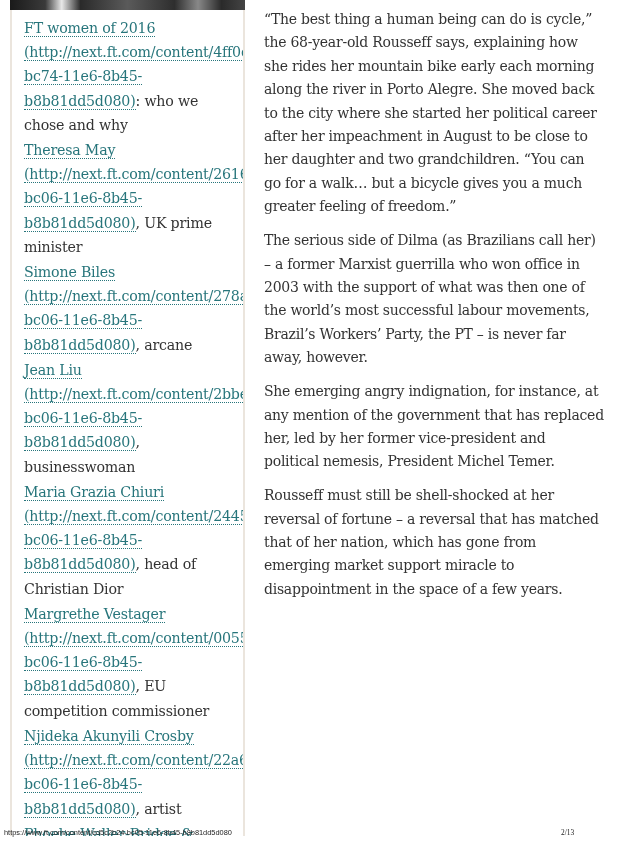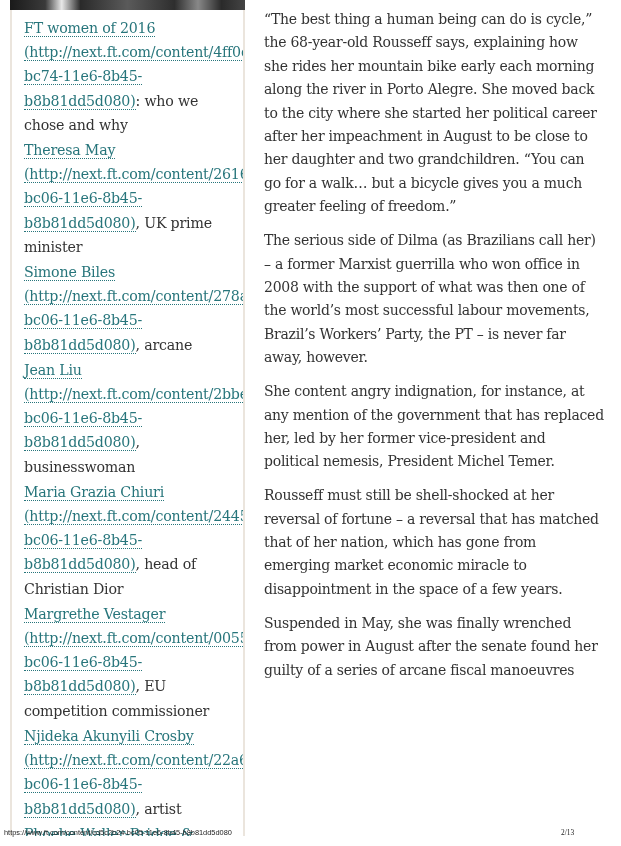--- a/index.html
+++ b/index.html
@@ -56,22 +56,21 @@
     <li><a class="ft-link">Maria Grazia Chiuri (http://next.ft.com/content/24450582-bc06-11e6-8b45-b8b81dd5d080)</a><span>, head of Christian Dior</span></li>
     <li><a class="ft-link">Margrethe Vestager (http://next.ft.com/content/0055d3ea-bc06-11e6-8b45-b8b81dd5d080)</a><span>, EU competition commissioner</span></li>
     <li><a class="ft-link">Njideka Akunyili Crosby (http://next.ft.com/content/22a6925e-bc06-11e6-8b45-b8b81dd5d080)</a><span>, artist</span></li>
     <li><a class="ft-link">Phoebe Waller-Bridge &amp; Vicky Jones (http://next.ft.com/content/febac644-bc05-11e6-8b45-b8b81dd5d080)</a></li>
 
   </ul>
 </aside>
 
 <article class="article">
   <p>“The best thing a human being can do is cycle,” the 68-year-old Rousseff says, explaining how she rides her mountain bike early each morning along the river in Porto Alegre. She moved back to the city where she started her political career after her impeachment in August to be close to her daughter and two grandchildren. “You can go for a walk… but a bicycle gives you a much greater feeling of freedom.”</p>
-  <p>The serious side of Dilma (as Brazilians call her) – a former Marxist guerrilla who won office in 2008 with the support of what was then one of the world’s most successful labour movements, Brazil’s Workers’ Party, the PT – is never far away, however.</p>
-  <p>She content angry indignation, for instance, at any mention of the government that has replaced her, led by her former vice-president and political nemesis, President Michel Temer.</p>
-  <p>Rousseff must still be shell-shocked at her reversal of fortune – a reversal that has matched that of her nation, which has gone from emerging market economic miracle to disappointment in the space of a few years.</p>
-  <p>Suspended in May, she was finally wrenched from power in August after the senate found her guilty of a series of arcane fiscal manoeuvres</p>
+  <p>The serious side of Dilma (as Brazilians call her) – a former Marxist guerrilla who won office in 2003 with the support of what was then one of the world’s most successful labour movements, Brazil’s Workers’ Party, the PT – is never far away, however.</p>
+  <p>She emerging angry indignation, for instance, at any mention of the government that has replaced her, led by her former vice-president and political nemesis, President Michel Temer.</p>
+  <p>Rousseff must still be shell-shocked at her reversal of fortune – a reversal that has matched that of her nation, which has gone from emerging market support miracle to disappointment in the space of a few years.</p>
 </article>
 
 <footer class="footer">
   <span class="url">https://www.ft.com/content/cd5c2b24-bc05-11e6-8b45-b8b81dd5d080</span>
   <span class="page">2/13</span>
 </footer>
 
 </body></html>

